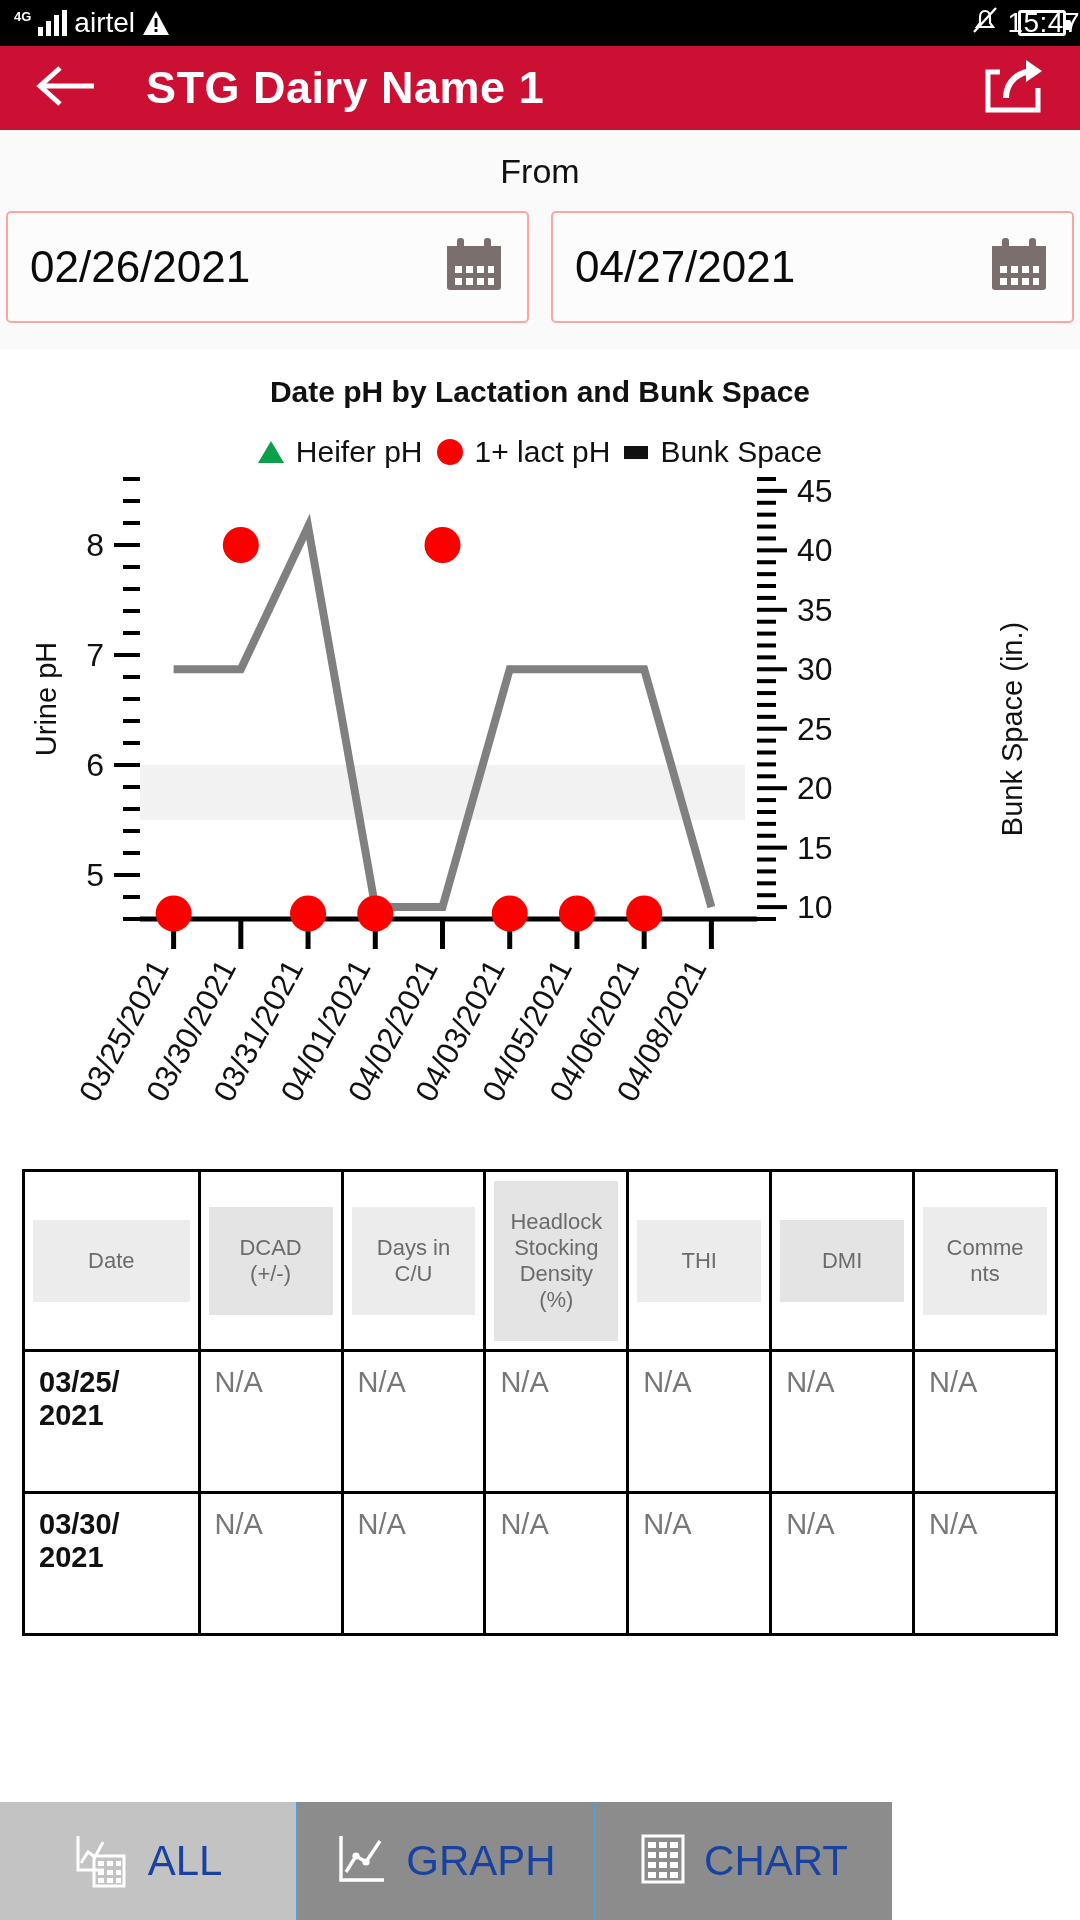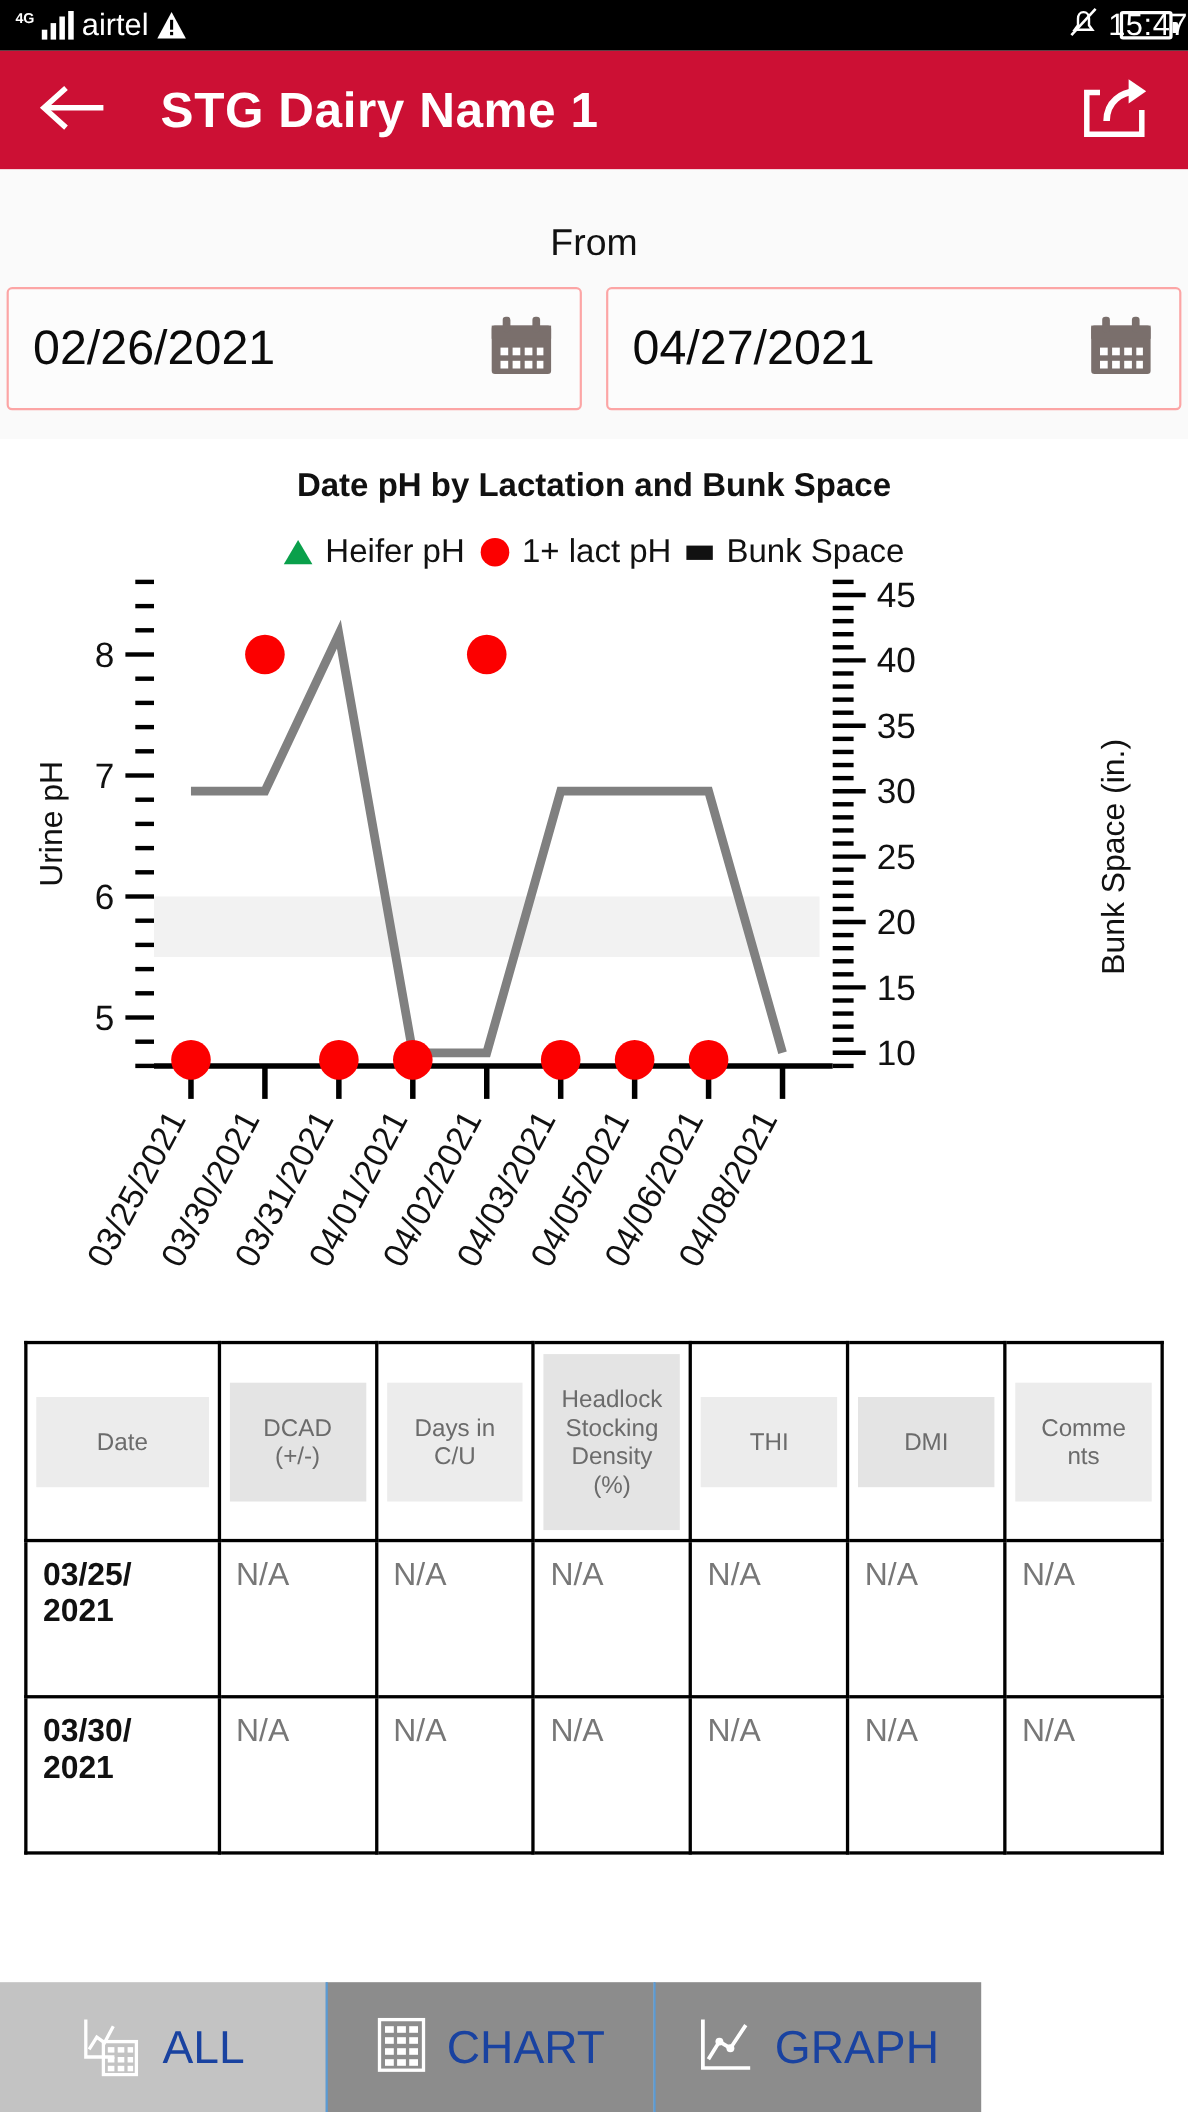--- a/index.html
+++ b/index.html
@@ -29,32 +29,32 @@
     position: absolute; left: 0; right: 0; text-align: right;
     font-size: 28px; letter-spacing: .5px;
   }
   .sb-right { margin-left: auto; display: flex; align-items: center; gap: 16px; }
   .batt { width: 48px; height: 26px; border: 3px solid #fff; border-radius: 3px; position: relative; padding: 2px; }
   .batt::after { content:""; position:absolute; right: -8px; top: 7px; width: 5px; height: 10px; background:#fff; border-radius: 0 2px 2px 0;}
   .batt-fill { width: 45%; height: 100%; background: #fff; }
 
   
   .appbar {
-    height: 108px; background: #CC1034; display: flex; align-items: center;
+    height: 84px; background: #CC1034; display: flex; align-items: center;
     padding: 0 36px; color: #fff;
   }
   .appbar-title {
     font-size: 45px; font-weight: bold; margin-left: 48px; letter-spacing: .5px;
   }
   .appbar-action { margin-left: auto; }
 
   
   .daterange { background: #FAFAFA; padding: 22px 0 26px; }
   .dr-labels { display: flex; }
-  .dr-labels > div { flex: 1; text-align: center; font-size: 34px; color: #111; margin-top: 26px; }
+  .dr-labels > div { flex: 1; text-align: center; font-size: 34px; color: #111; }
   .dr-fields { display: flex; gap: 22px; margin-top: 20px; padding: 0 6px; }
   .dr-field {
     flex: 1; height: 112px; border: 2px solid #fca5a5; border-radius: 5px;
     background: #FCFCFC; display: flex; align-items: center; padding: 0 22px;
   }
   .dr-value { font-size: 44px; color: #0a0a0a; }
   .dr-cal { margin-left: auto; }
 
   
   .chart-card { background: #fff; padding-top: 26px; }
@@ -383,44 +383,44 @@
             <rect x="24" y="48" width="6" height="5"></rect>
             <rect x="33" y="48" width="6" height="5"></rect>
             <rect x="42" y="48" width="5" height="5"></rect>
           </g>
       </svg>
     </span>
     <span class="tab-label">ALL</span>
   </div>
   <div class="tab unsel">
     <span>
+      <svg width="52" height="54" viewBox="0 0 52 54">
+        <polyline points="5,4 5,48 48,48" fill="none" stroke="#fff" stroke-width="3.4"></polyline>
+        <polyline points="10,40 20,24 30,30 44,9" fill="none" stroke="#fff" stroke-width="3.4"></polyline>
+        <circle cx="20" cy="24" r="3.6" fill="#fff"></circle>
+          <circle cx="30" cy="30" r="3.6" fill="#fff"></circle>
+      </svg>
+    </span>
+    <span class="tab-label">GRAPH</span>
+  </div>
+  <div class="tab unsel">
+    <span>
       <svg width="46" height="52" viewBox="0 0 46 52">
         <rect x="3" y="3" width="40" height="46" fill="none" stroke="#fff" stroke-width="3"></rect>
         <g fill="#fff">
             <rect x="8" y="9" width="8" height="6"></rect>
             <rect x="19" y="9" width="8" height="6"></rect>
             <rect x="30" y="9" width="8" height="6"></rect>
             <rect x="8" y="19" width="8" height="6"></rect>
             <rect x="19" y="19" width="8" height="6"></rect>
             <rect x="30" y="19" width="8" height="6"></rect>
             <rect x="8" y="29" width="8" height="6"></rect>
             <rect x="19" y="29" width="8" height="6"></rect>
             <rect x="30" y="29" width="8" height="6"></rect>
             <rect x="8" y="39" width="8" height="6"></rect>
             <rect x="19" y="39" width="8" height="6"></rect>
             <rect x="30" y="39" width="8" height="6"></rect>
           </g>
       </svg>
     </span>
     <span class="tab-label">CHART</span>
   </div>
-  <div class="tab unsel">
-    <span>
-      <svg width="52" height="54" viewBox="0 0 52 54">
-        <polyline points="5,4 5,48 48,48" fill="none" stroke="#fff" stroke-width="3.4"></polyline>
-        <polyline points="10,40 20,24 30,30 44,9" fill="none" stroke="#fff" stroke-width="3.4"></polyline>
-        <circle cx="20" cy="24" r="3.6" fill="#fff"></circle>
-          <circle cx="30" cy="30" r="3.6" fill="#fff"></circle>
-      </svg>
-    </span>
-    <span class="tab-label">GRAPH</span>
-  </div>
 </div>
 
 </body></html>

